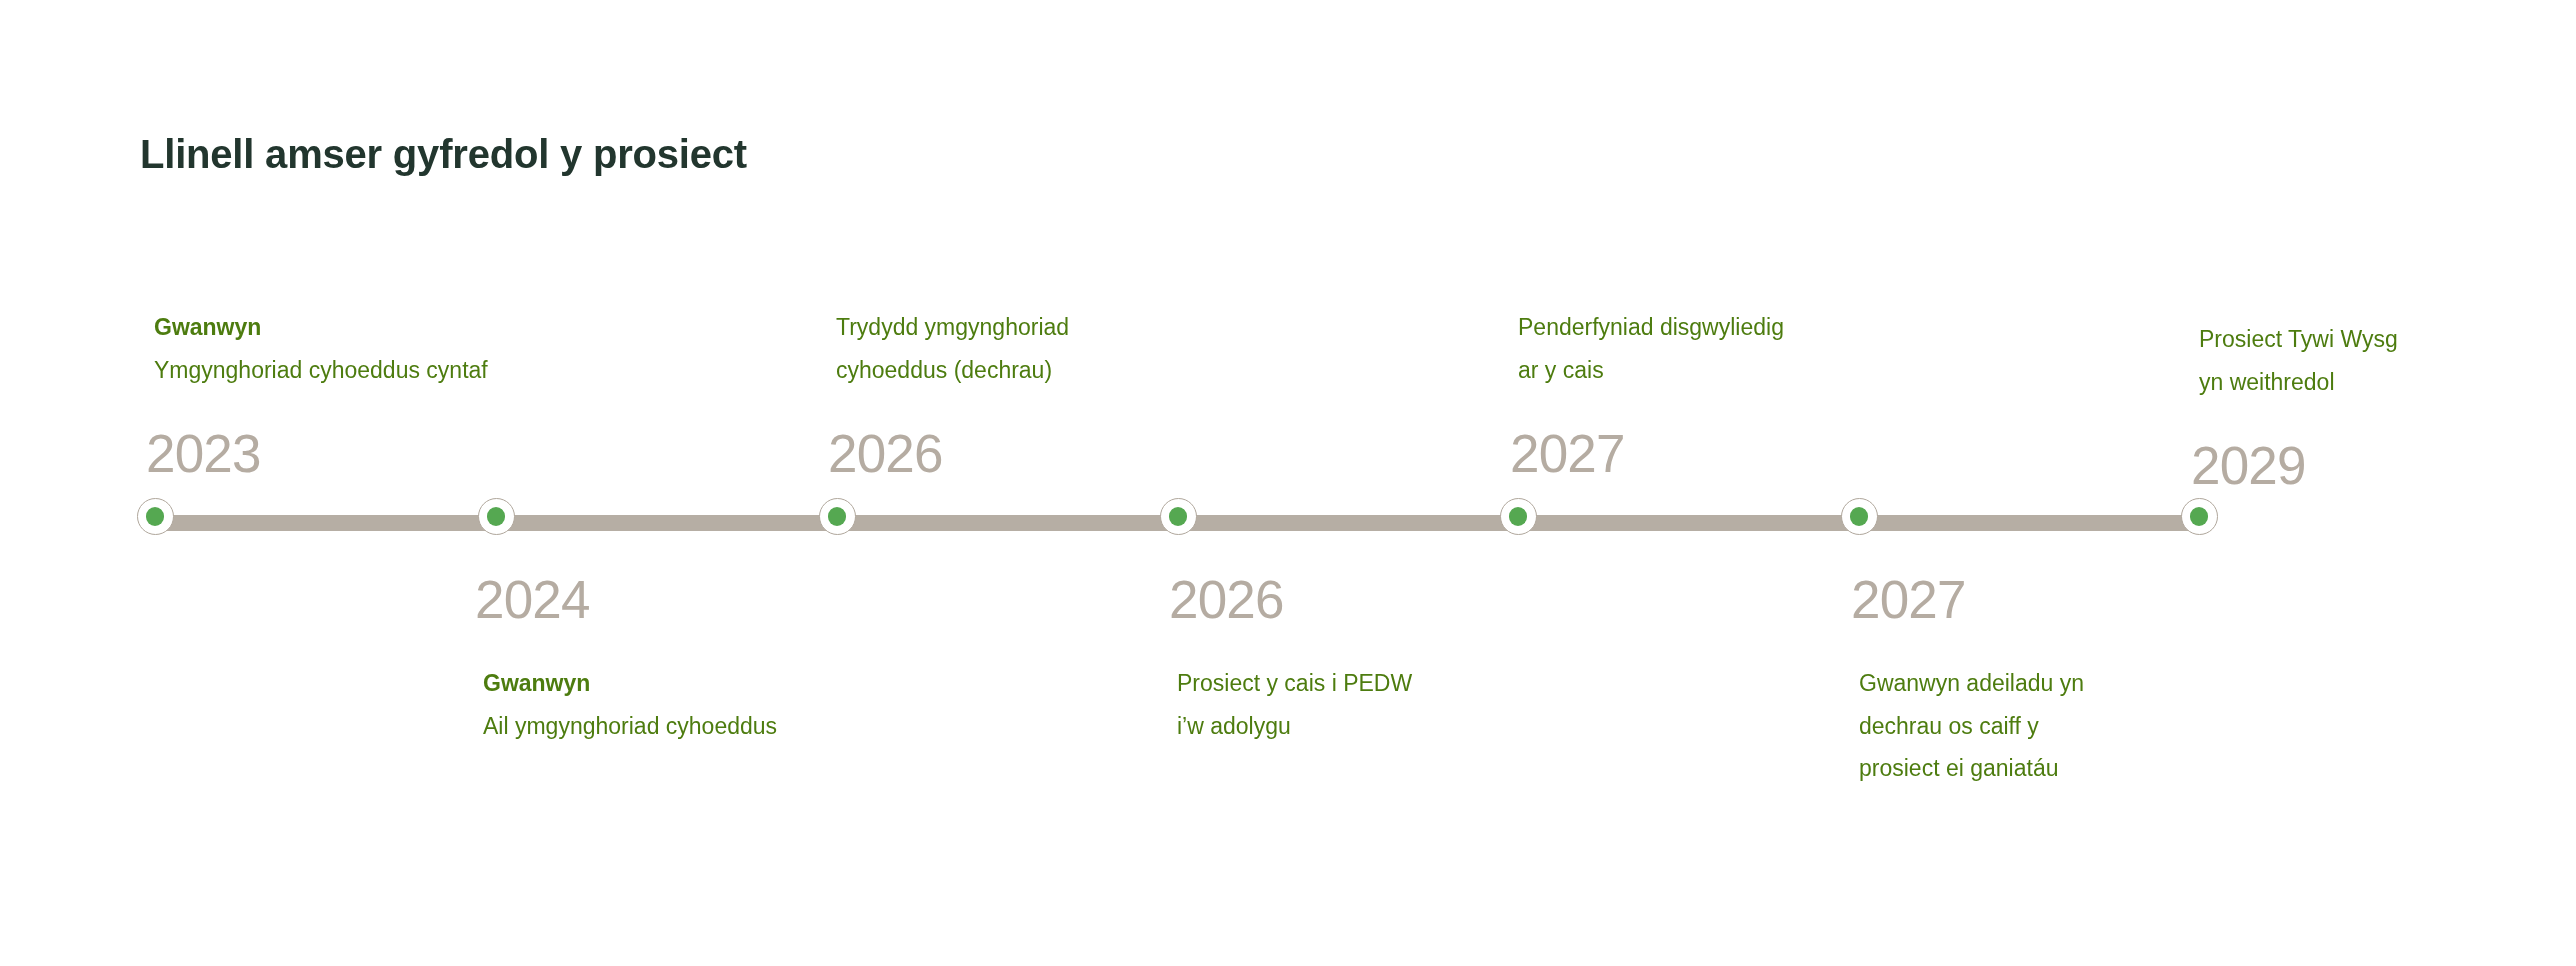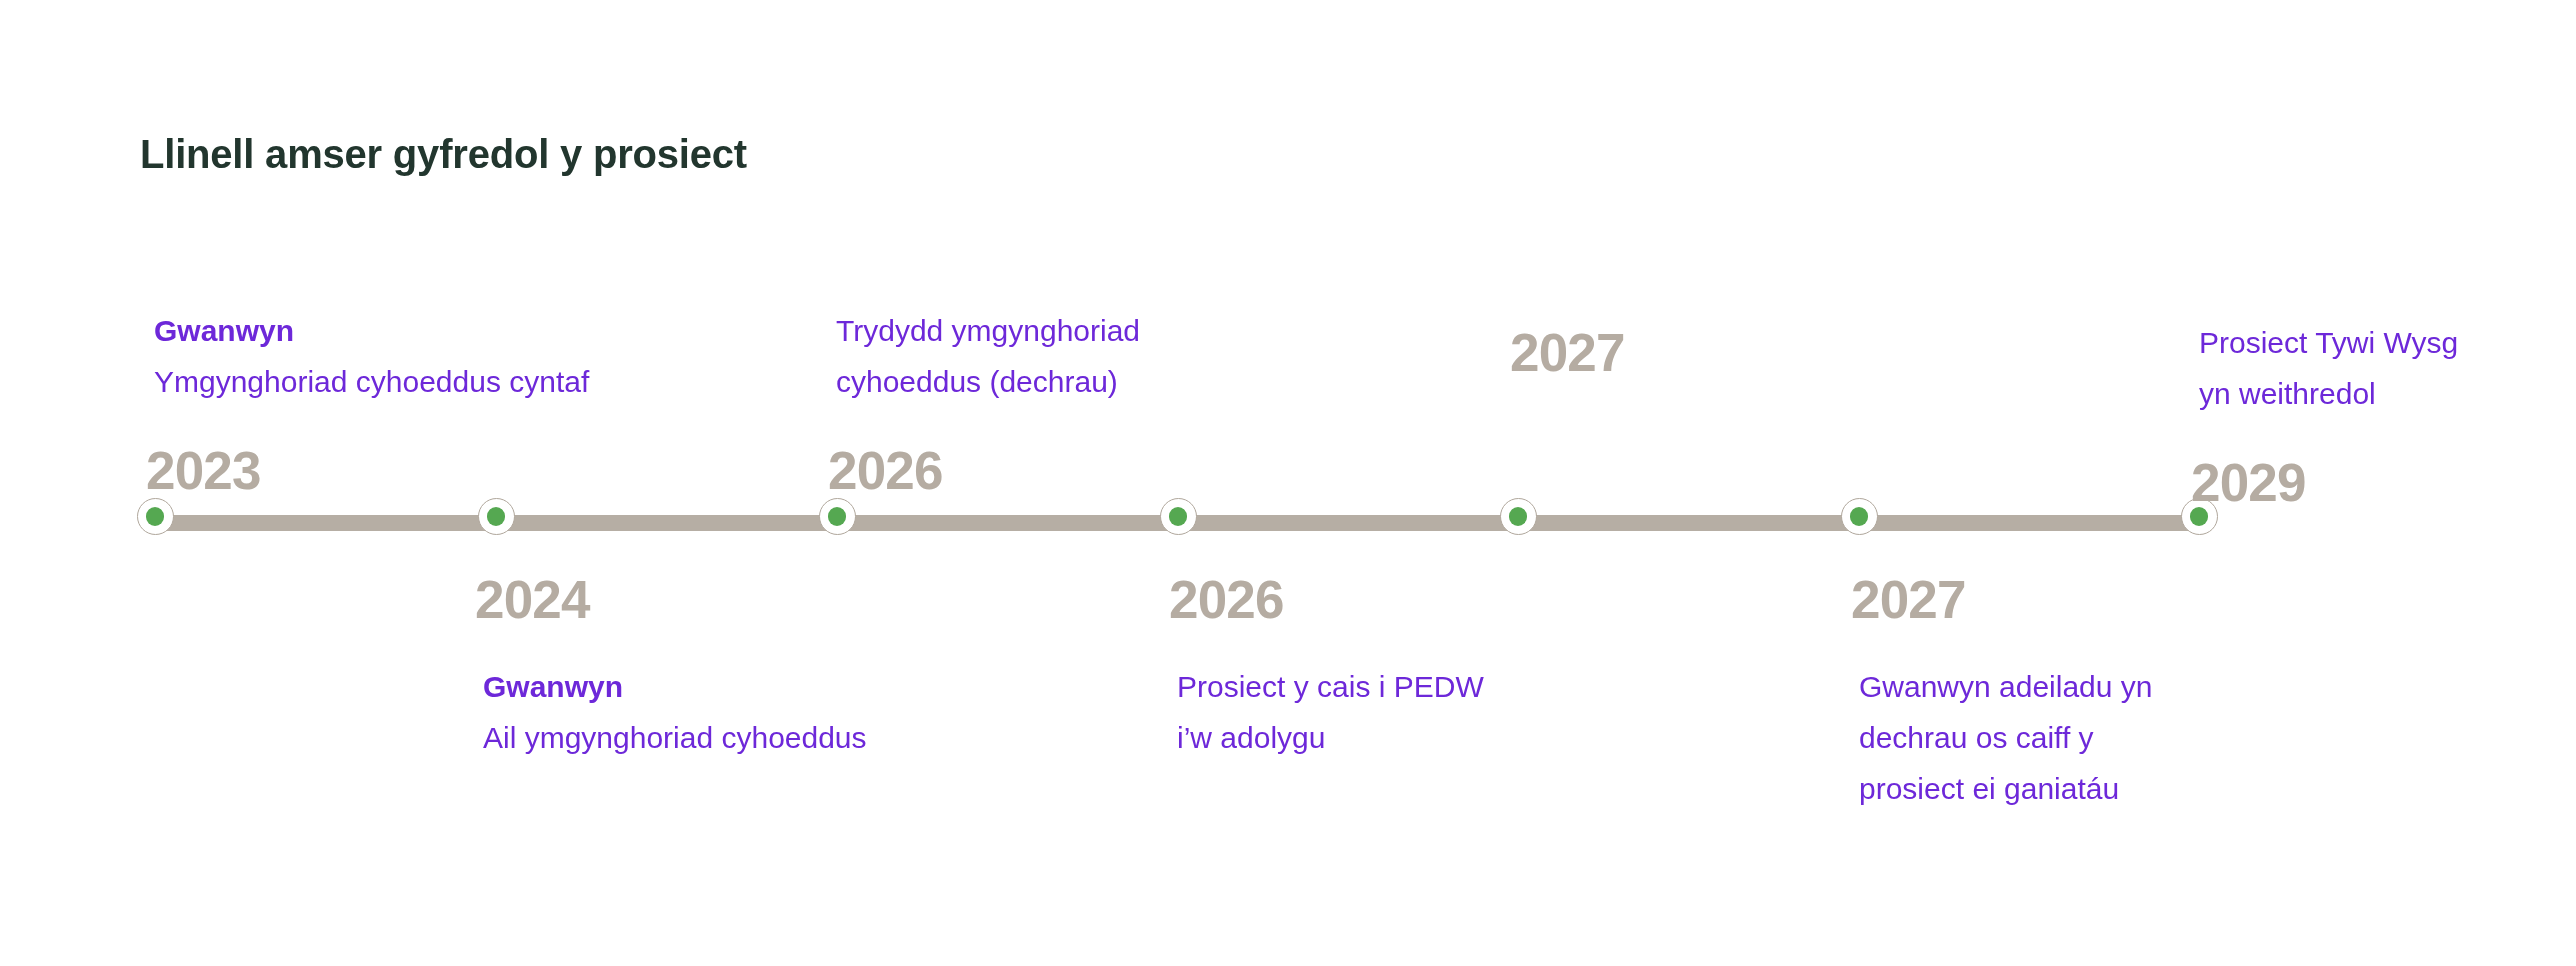--- a/index.html
+++ b/index.html
@@ -64,37 +64,37 @@
 
   
   .entry {
     position: absolute;
     width: 325px;
   }
   .entry.above { top: 274px; }
   .entry.below { top: 541px; }
 
   .entry-lines {
-    font-size: 30px;
+    font-size: 23px;
     line-height: 1.16;
-    color: #6d28d9;
+    color: #4d7c0f;
     font-weight: 400;
   }
   .entry-lines .heading {
     font-weight: 700;
     display: block;
   }
   .entry-lines .line {
     display: block;
     white-space: nowrap;
   }
 
   .entry-year {
     font-size: 53px;
-    font-weight: 700;
+    font-weight: 400;
     letter-spacing: -0.8px;
     color: #B5ACA2;
     line-height: 1;
   }
 
   
   .entry.above .entry-year { margin-top: 20px; }
 
   
   .entry.below .entry-lines { margin-top: 20px; }
@@ -155,20 +155,24 @@
         <div class="entry-year">2026</div>
       </div>
       <div class="entry below" style="left: 1137px;">
         <div class="entry-year">2026</div>
         <div class="entry-lines">
           <span class="line">Prosiect y cais i PEDW</span>
           <span class="line">i’w adolygu</span>
         </div>
       </div>
       <div class="entry above" style="left: 1478px;">
+        <div class="entry-lines">
+          <span class="line">Penderfyniad disgwyliedig</span>
+          <span class="line">ar y cais</span>
+        </div>
         <div class="entry-year">2027</div>
       </div>
       <div class="entry below" style="left: 1819px;">
         <div class="entry-year">2027</div>
         <div class="entry-lines">
           <span class="line">Gwanwyn adeiladu yn</span>
           <span class="line">dechrau os caiff y</span>
           <span class="line">prosiect ei ganiatáu</span>
         </div>
       </div>

